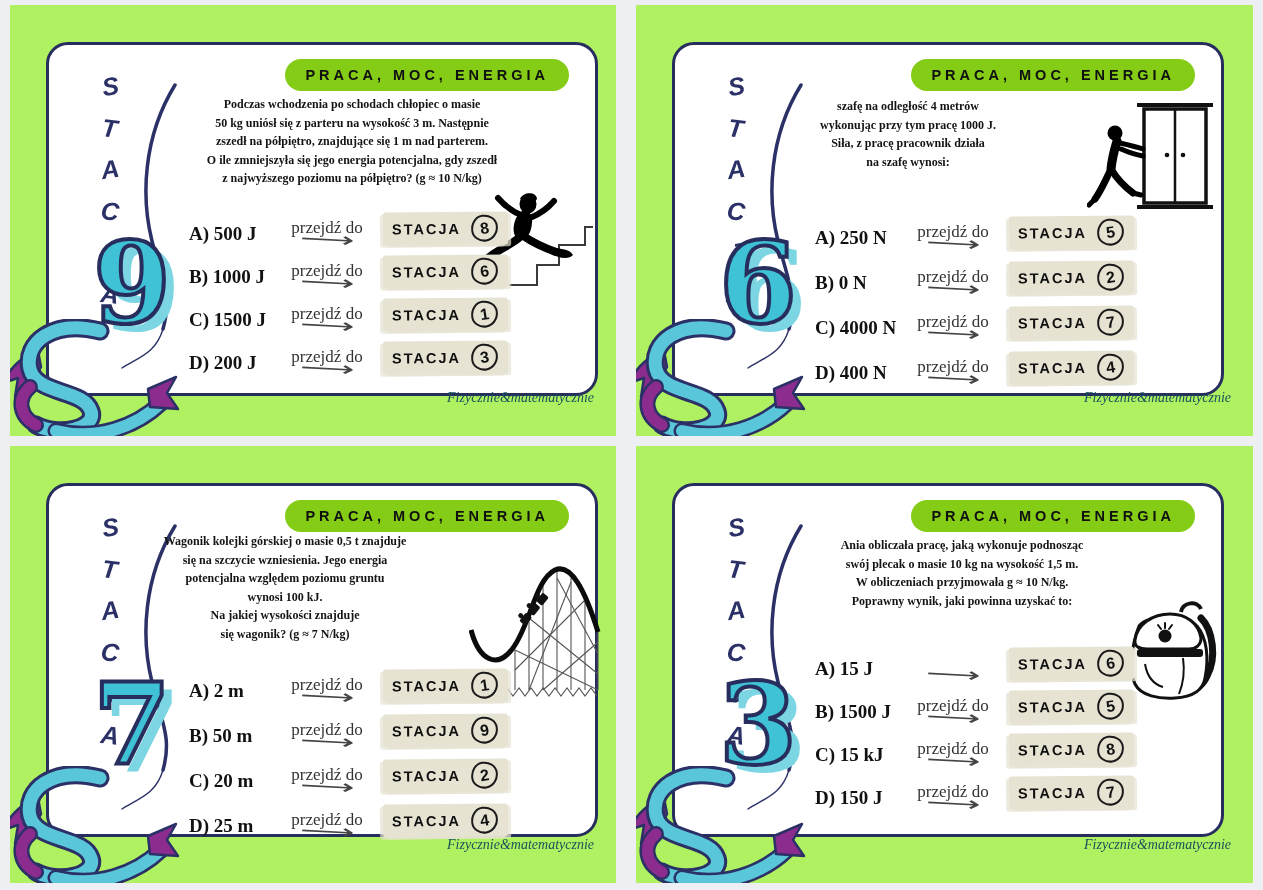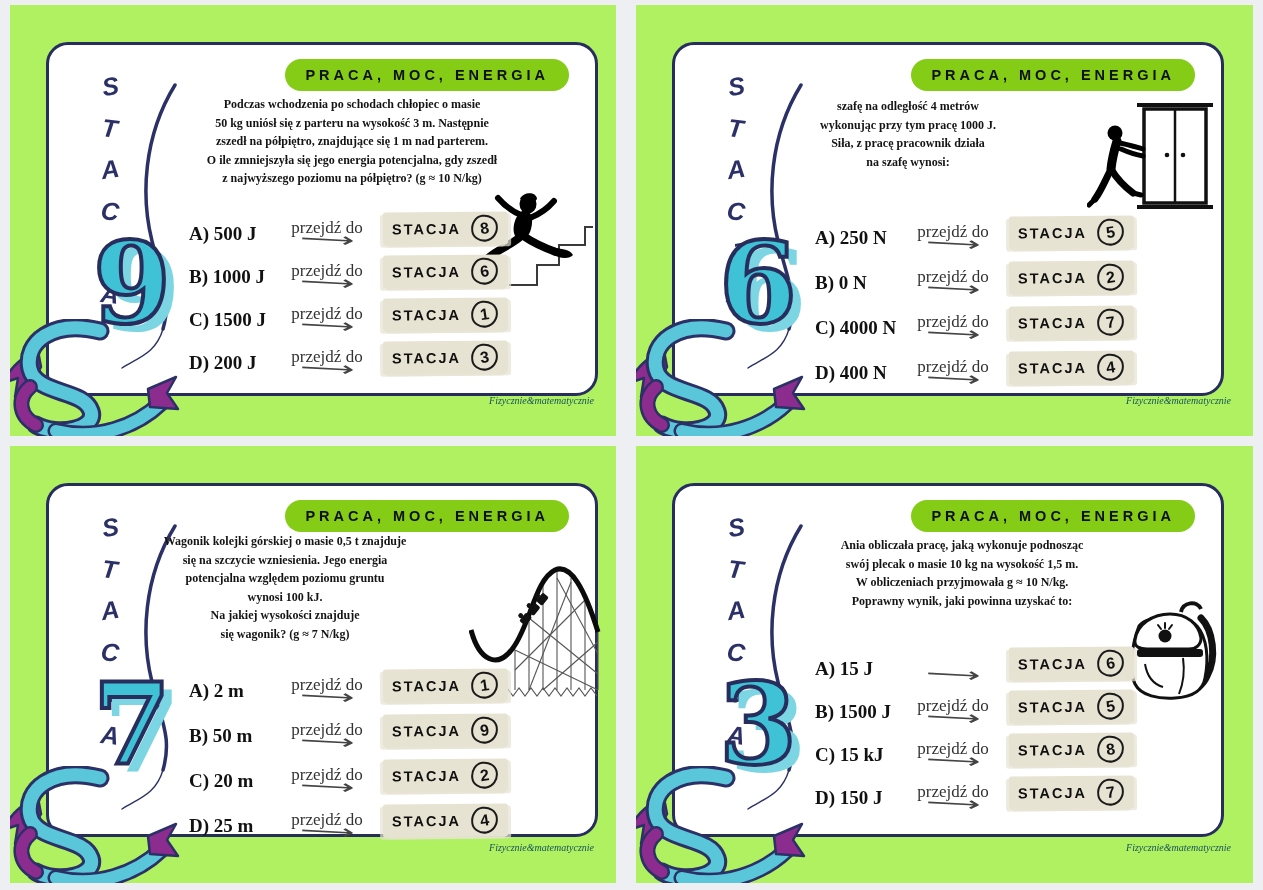--- a/index.html
+++ b/index.html
@@ -59,21 +59,21 @@
     padding:3px 10px 3px 9px;border-radius:3px;transform:rotate(-0.6deg);
     box-shadow:3px 2px 0 rgba(230,227,210,.7),-3px 2px 0 rgba(230,227,210,.7);
   }
   .badge-w{font-family:"Liberation Sans",sans-serif;font-weight:bold;font-size:14.5px;letter-spacing:2px;color:#101010;}
   .badge-c{
     width:27px;height:27px;box-sizing:border-box;border:2.5px solid #1a1a1a;
     border-radius:48% 52% 50% 50%/55% 46% 54% 45%;display:flex;align-items:center;justify-content:center;
     font-family:"Liberation Sans",sans-serif;font-weight:bold;font-size:16px;color:#111;transform:rotate(-8deg);
   }
   .signature{
-    position:absolute;right:22px;bottom:30px;font-style:italic;font-size:10px;color:#17525a;z-index:2;
+    position:absolute;right:22px;bottom:30px;font-style:italic;font-size:14px;color:#17525a;z-index:2;
   }
   .ribbon{position:absolute;left:-12px;bottom:-8px;width:185px;height:125px;z-index:3;}
   .illu{position:absolute;z-index:1;}
   .c1 .illu{left:424px;top:142px;width:120px;height:104px;}
   .c2 .illu{left:412px;top:52px;width:128px;height:118px;}
   .c3 .illu{left:420px;top:52px;width:132px;height:162px;}
   .c4 .illu{left:450px;top:100px;width:96px;height:118px;}
 </style>
 </head>
 <body>

